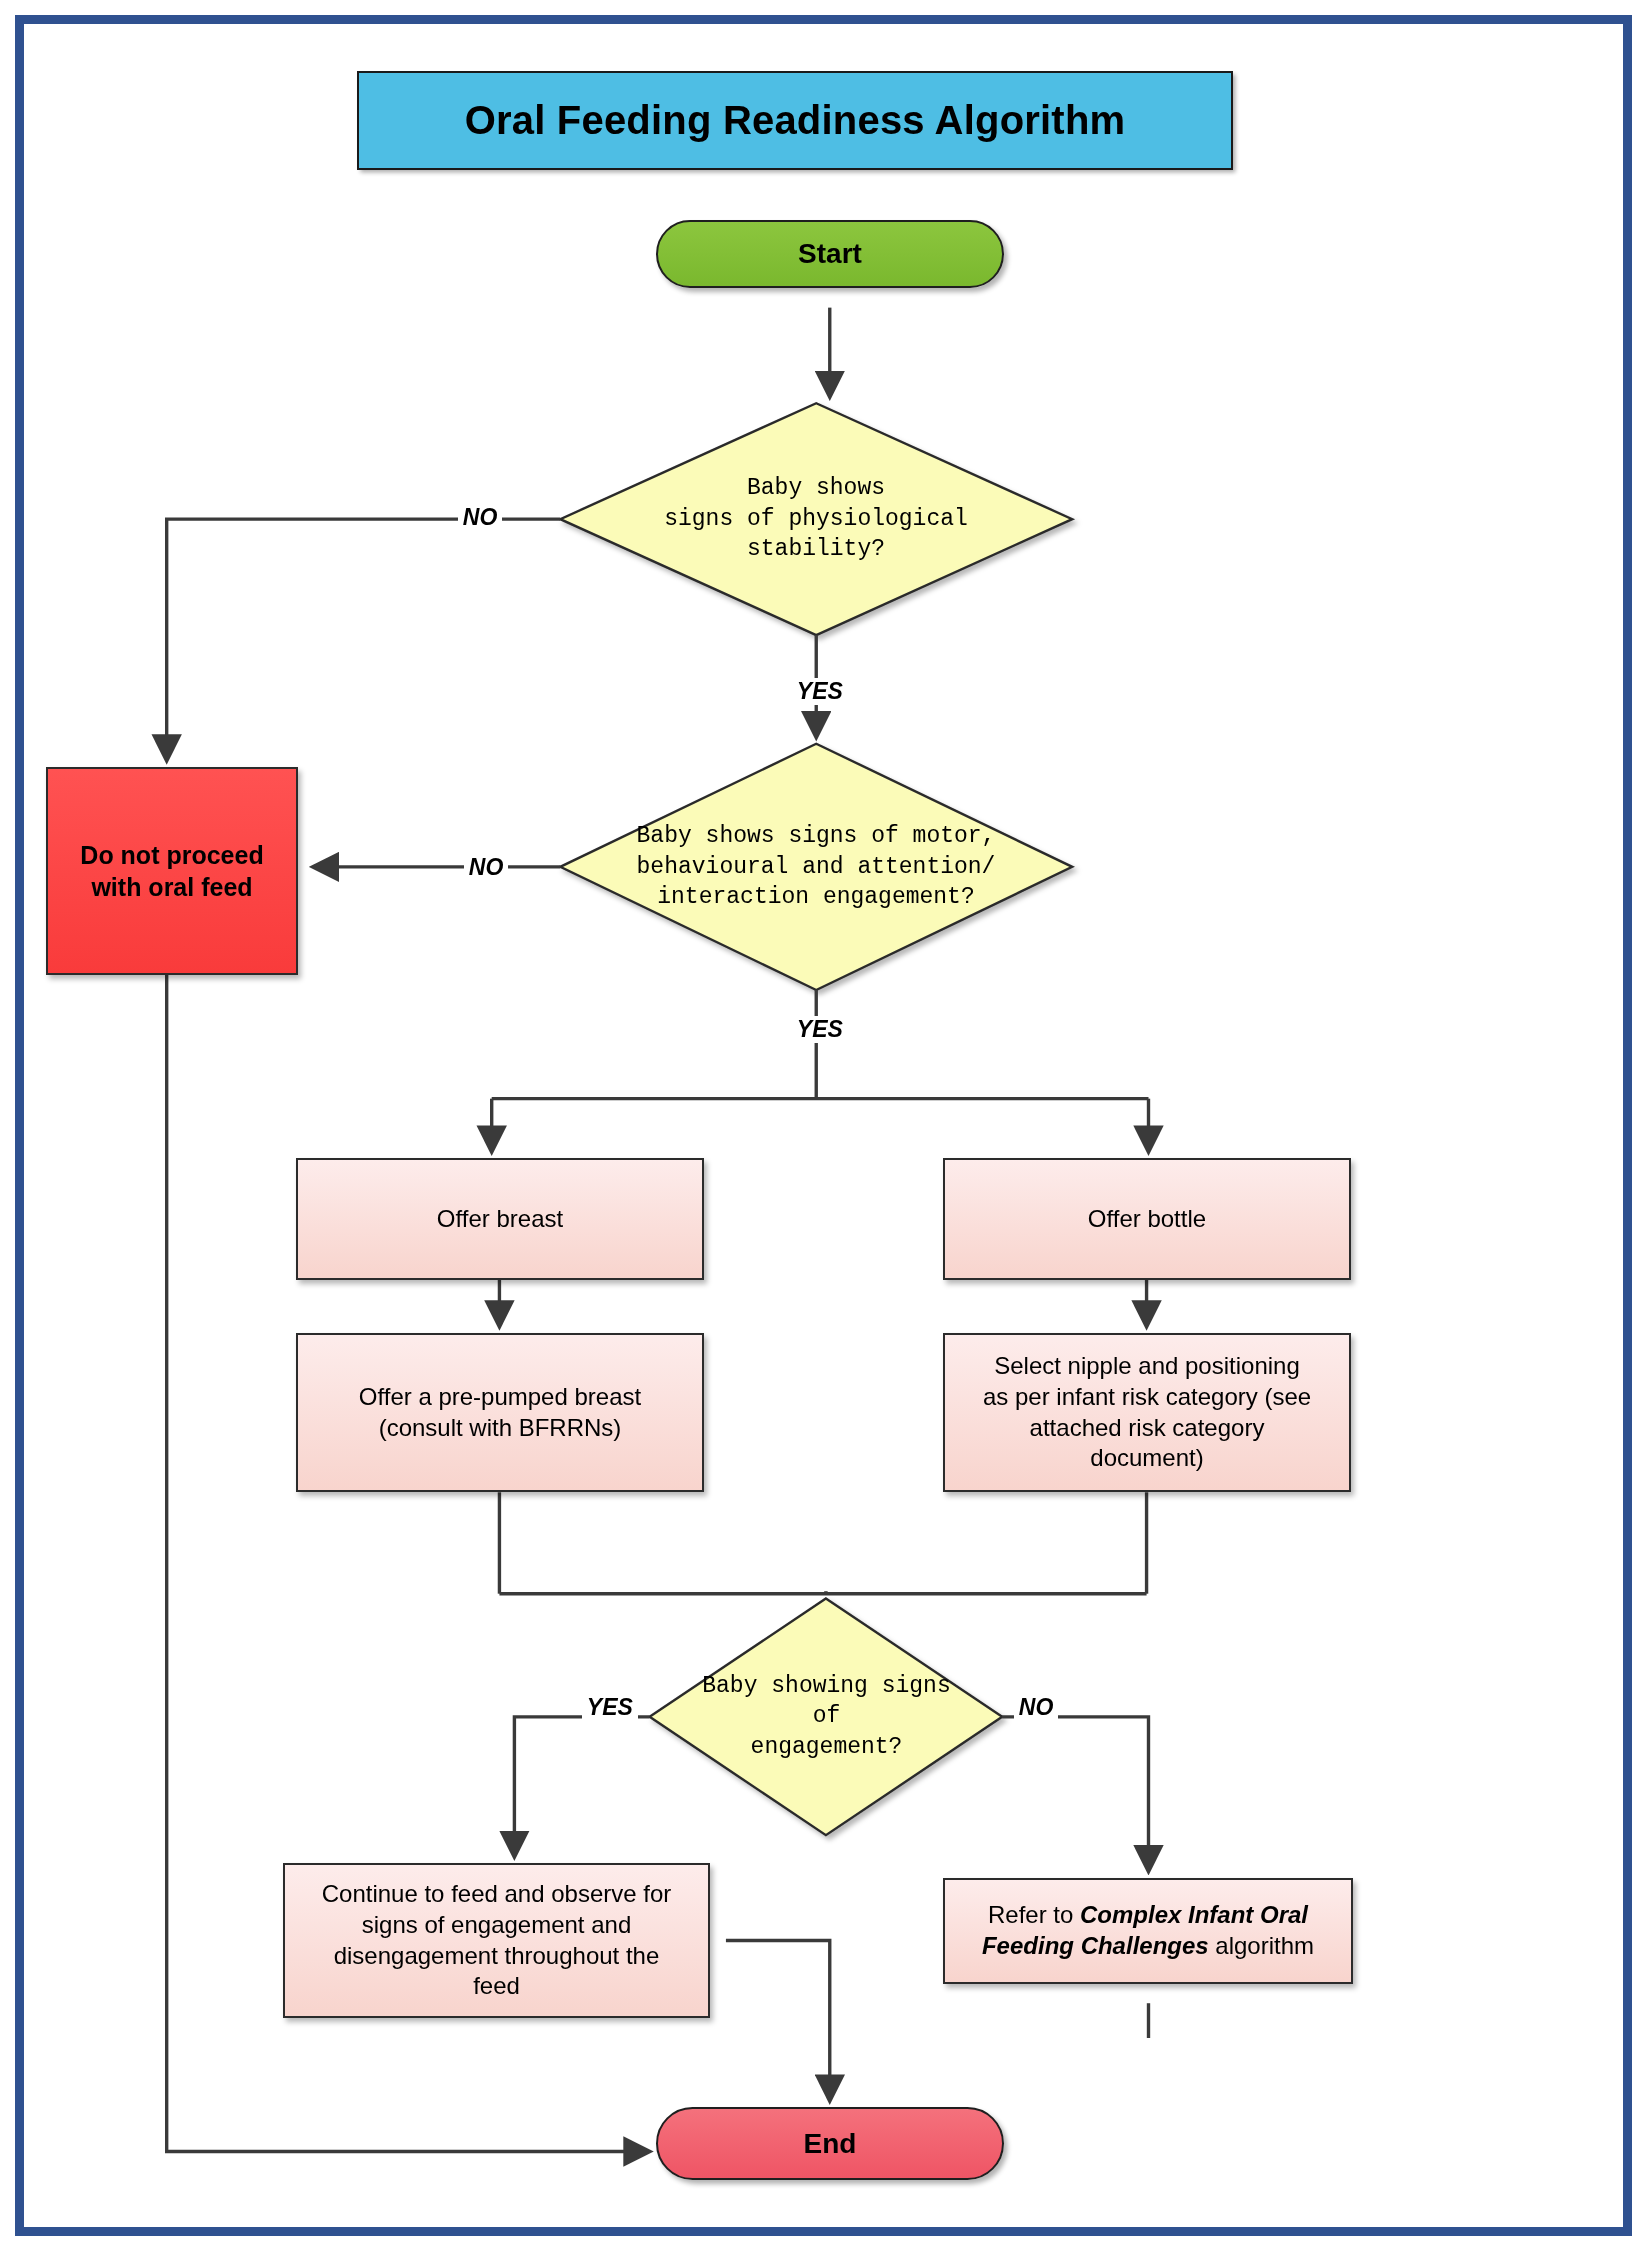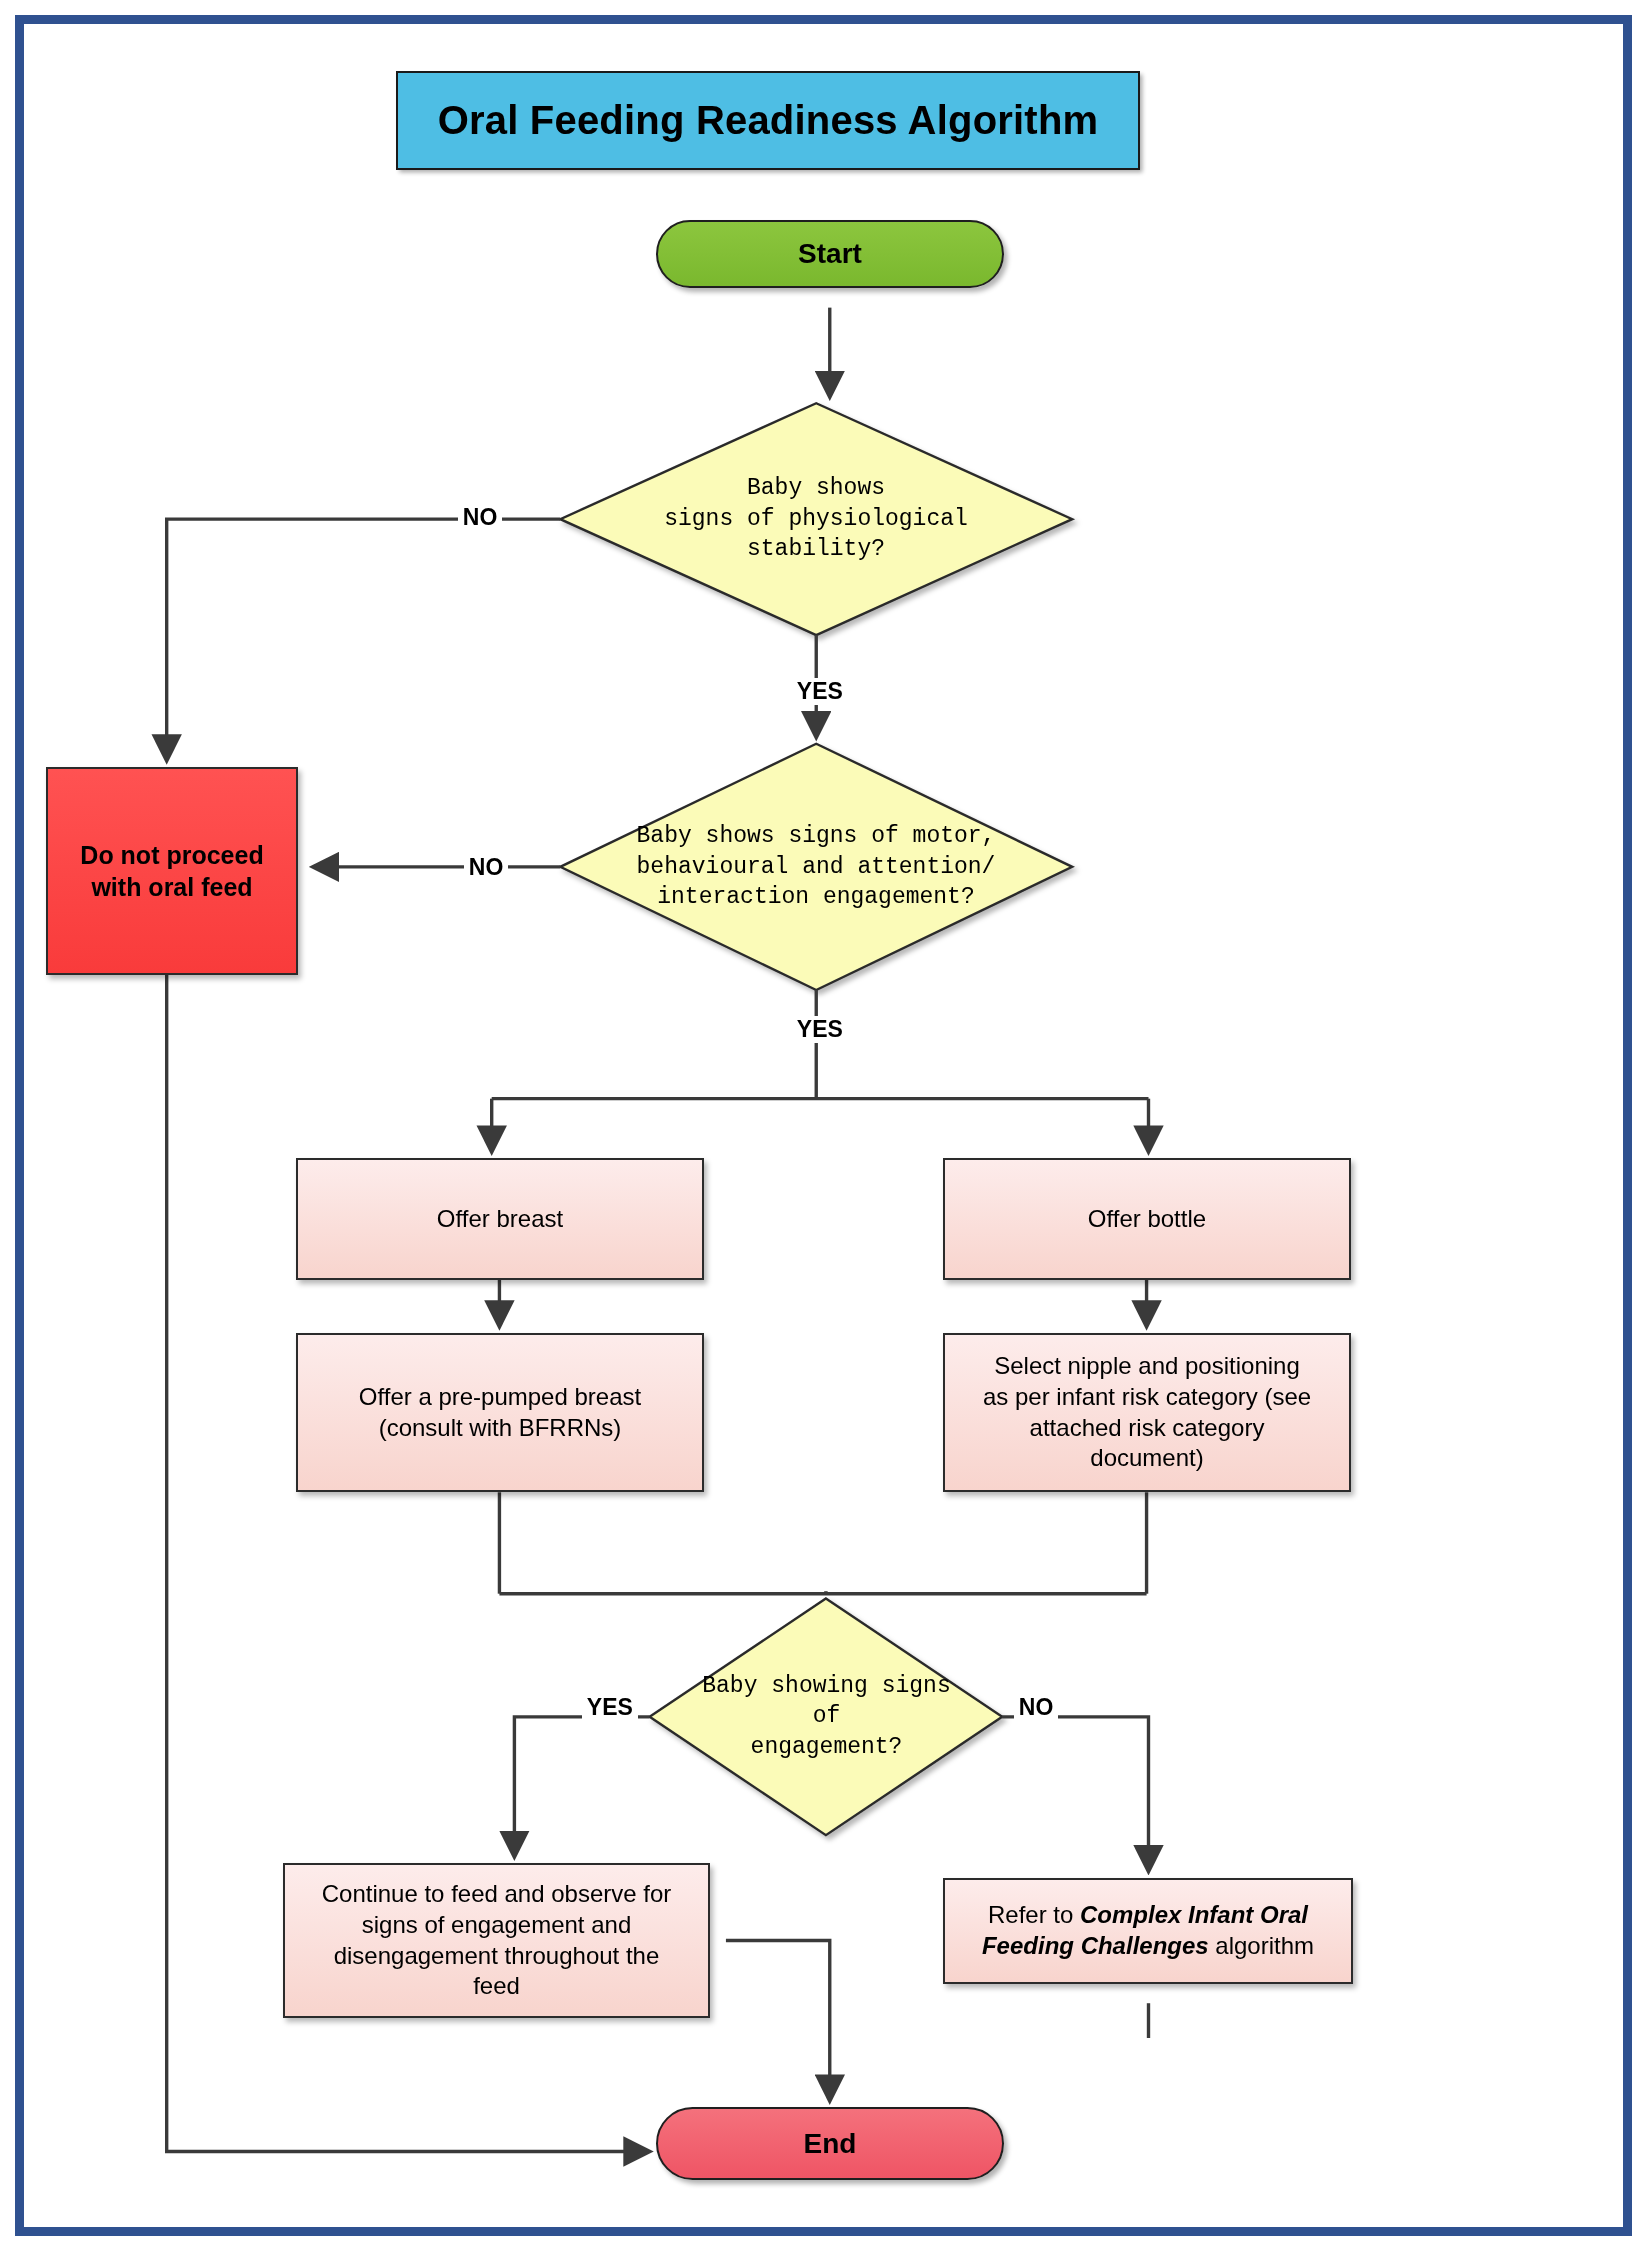--- a/index.html
+++ b/index.html
@@ -47,23 +47,23 @@
     box-sizing: border-box;
     display: flex;
     align-items: center;
     justify-content: center;
     text-align: center;
     color: #000000;
     line-height: 1.28;
   }
   
   #title-banner {
-    left: 396px;
+    left: 357px;
     top: 71px;
-    width: 744px;
+    width: 876px;
     height: 99px;
     background: #4ebee4;
     border: 2.4px solid #1a1a1a;
     box-shadow: 2.9px 3.4px 4.3px rgba(0,0,0,0.32);
     font-size: 40px;
     font-weight: bold;
     letter-spacing: 0.2px;
   }
   
   .terminator {
@@ -138,20 +138,21 @@
   
   .edge-label {
     position: absolute;
     font-size: 23px;
     font-weight: bold;
     color: #000;
     background: #ffffff;
     padding: 0 4.8px;
     z-index: 5;
     white-space: nowrap;
+    font-style: italic;
   }
   #lbl-no-1  { left: 458px;  top: 504px; }
   #lbl-yes-1 { left: 792px; top: 678px; }
   #lbl-no-2  { left: 464px;  top: 854px; }
   #lbl-yes-2 { left: 792px; top: 1016px; }
   #lbl-yes-3 { left: 582px; top: 1694px; }
   #lbl-no-3  { left: 1014px; top: 1694px; }
   .bold-italic { font-weight: bold; font-style: italic; }
 </style>
 </head>

